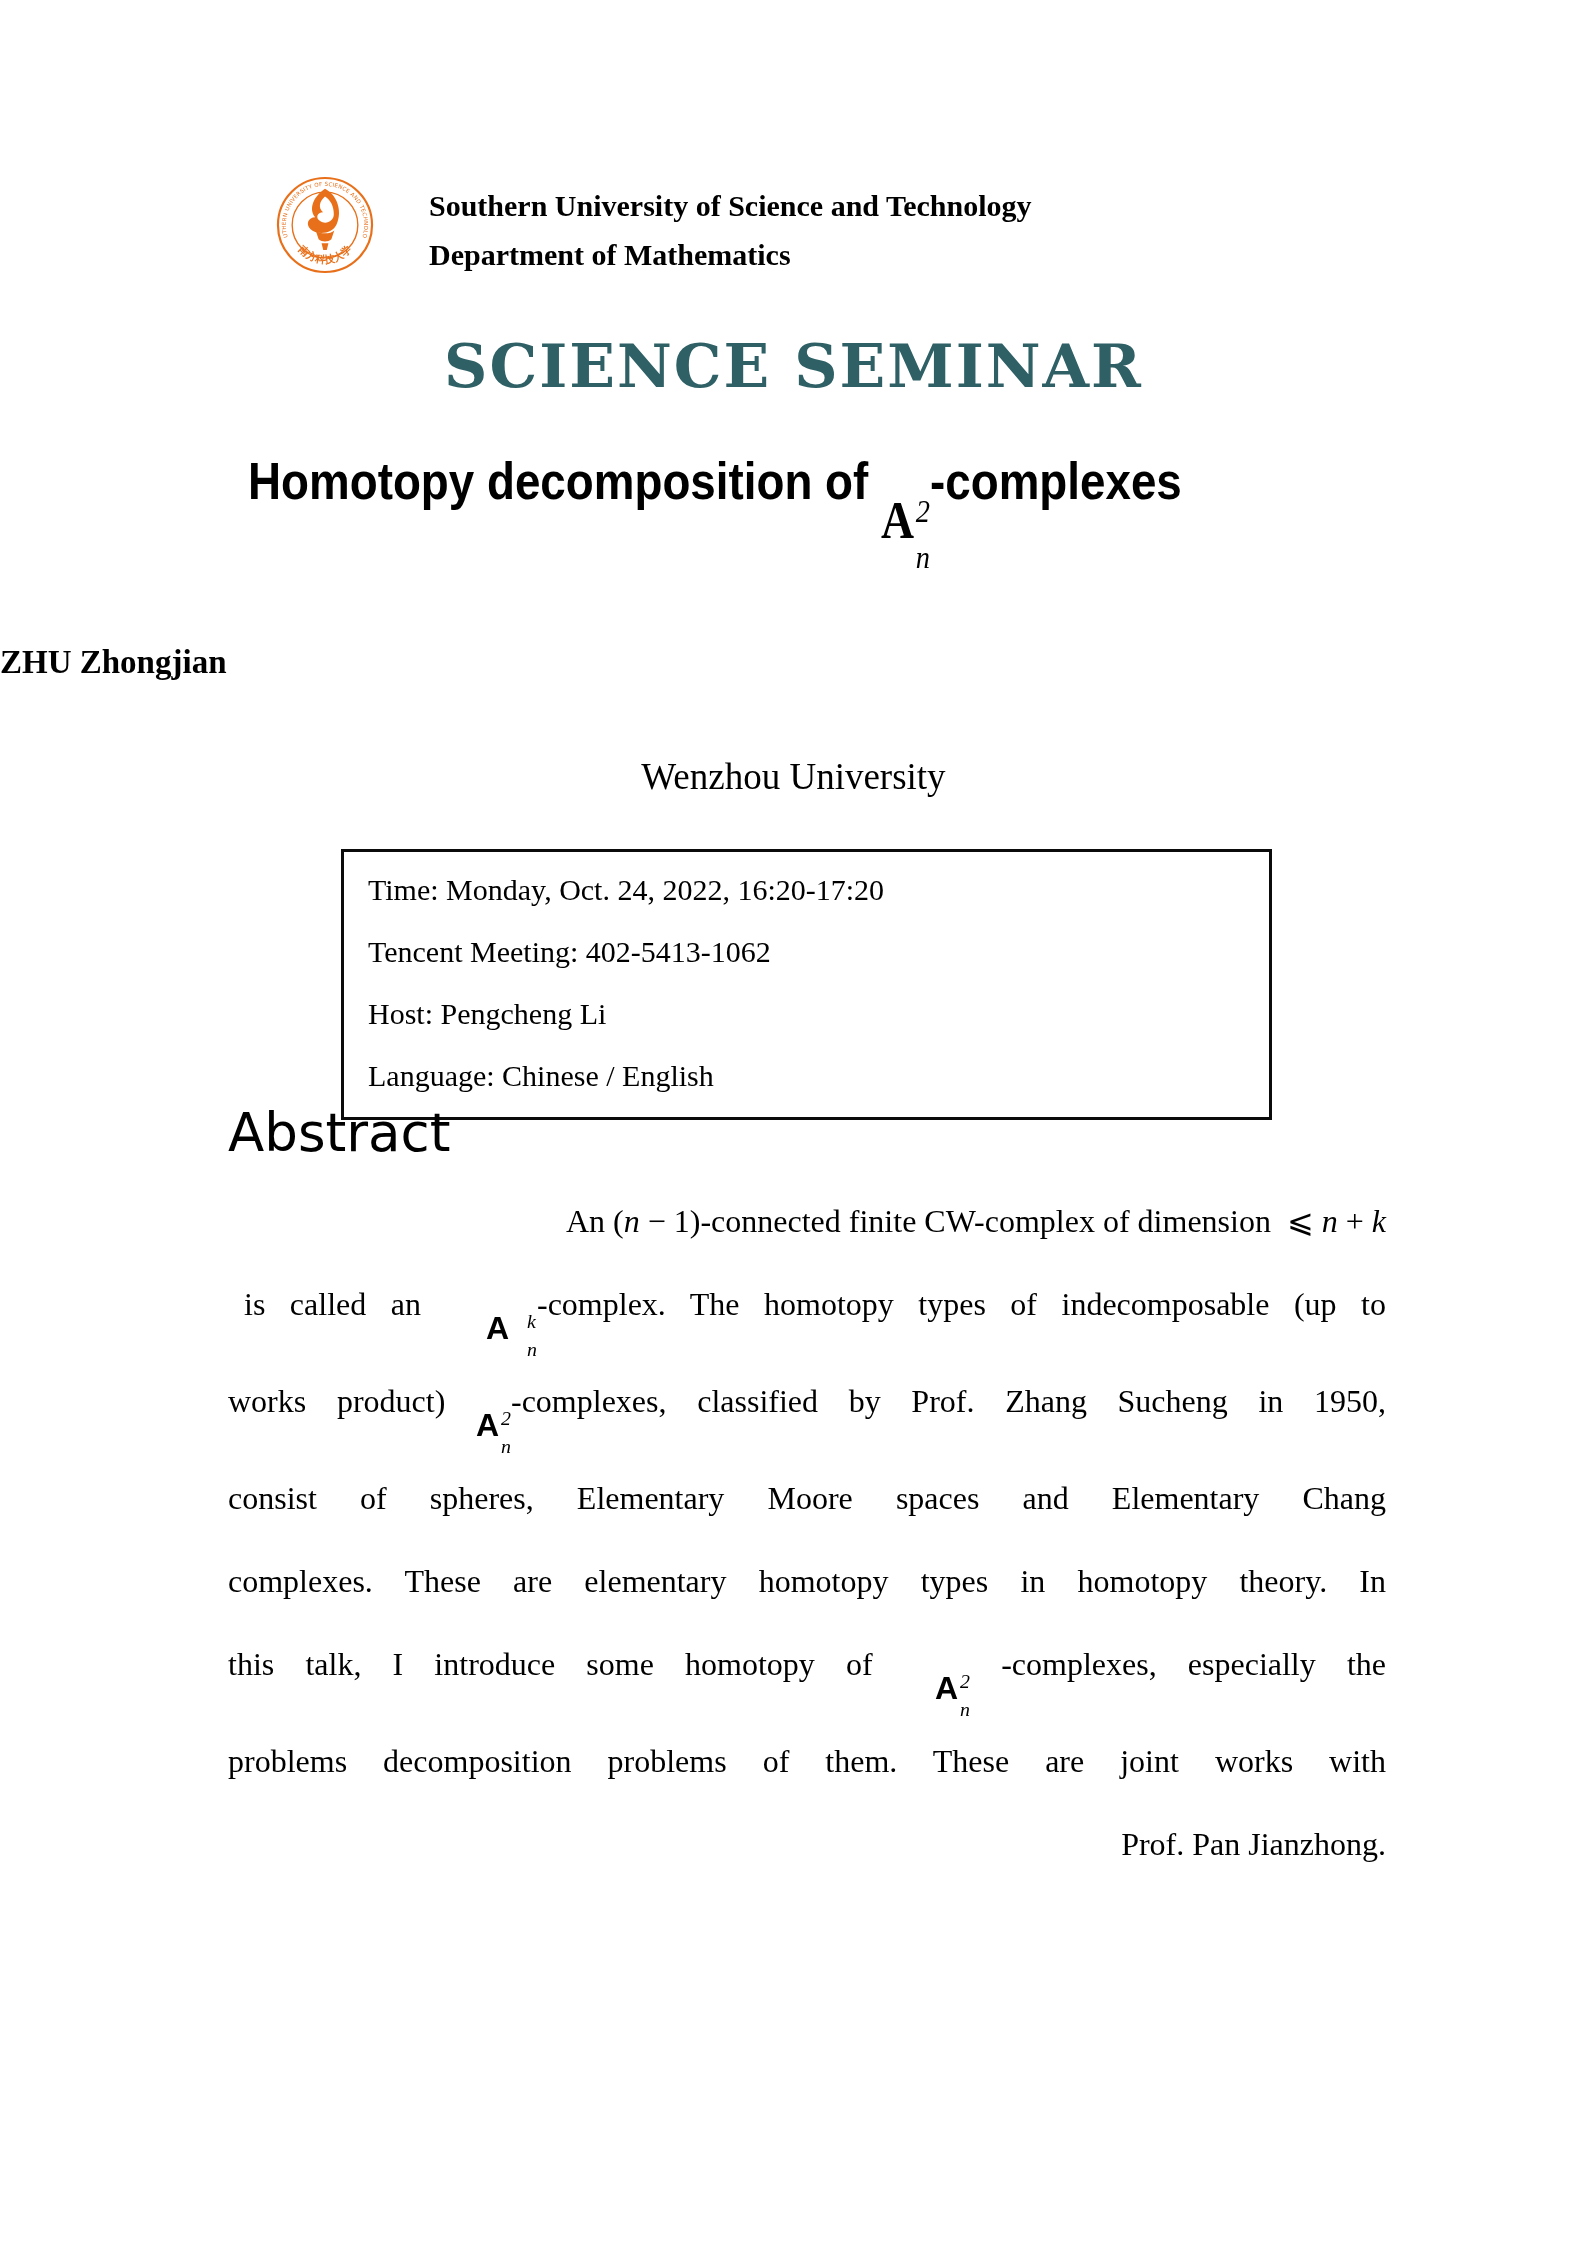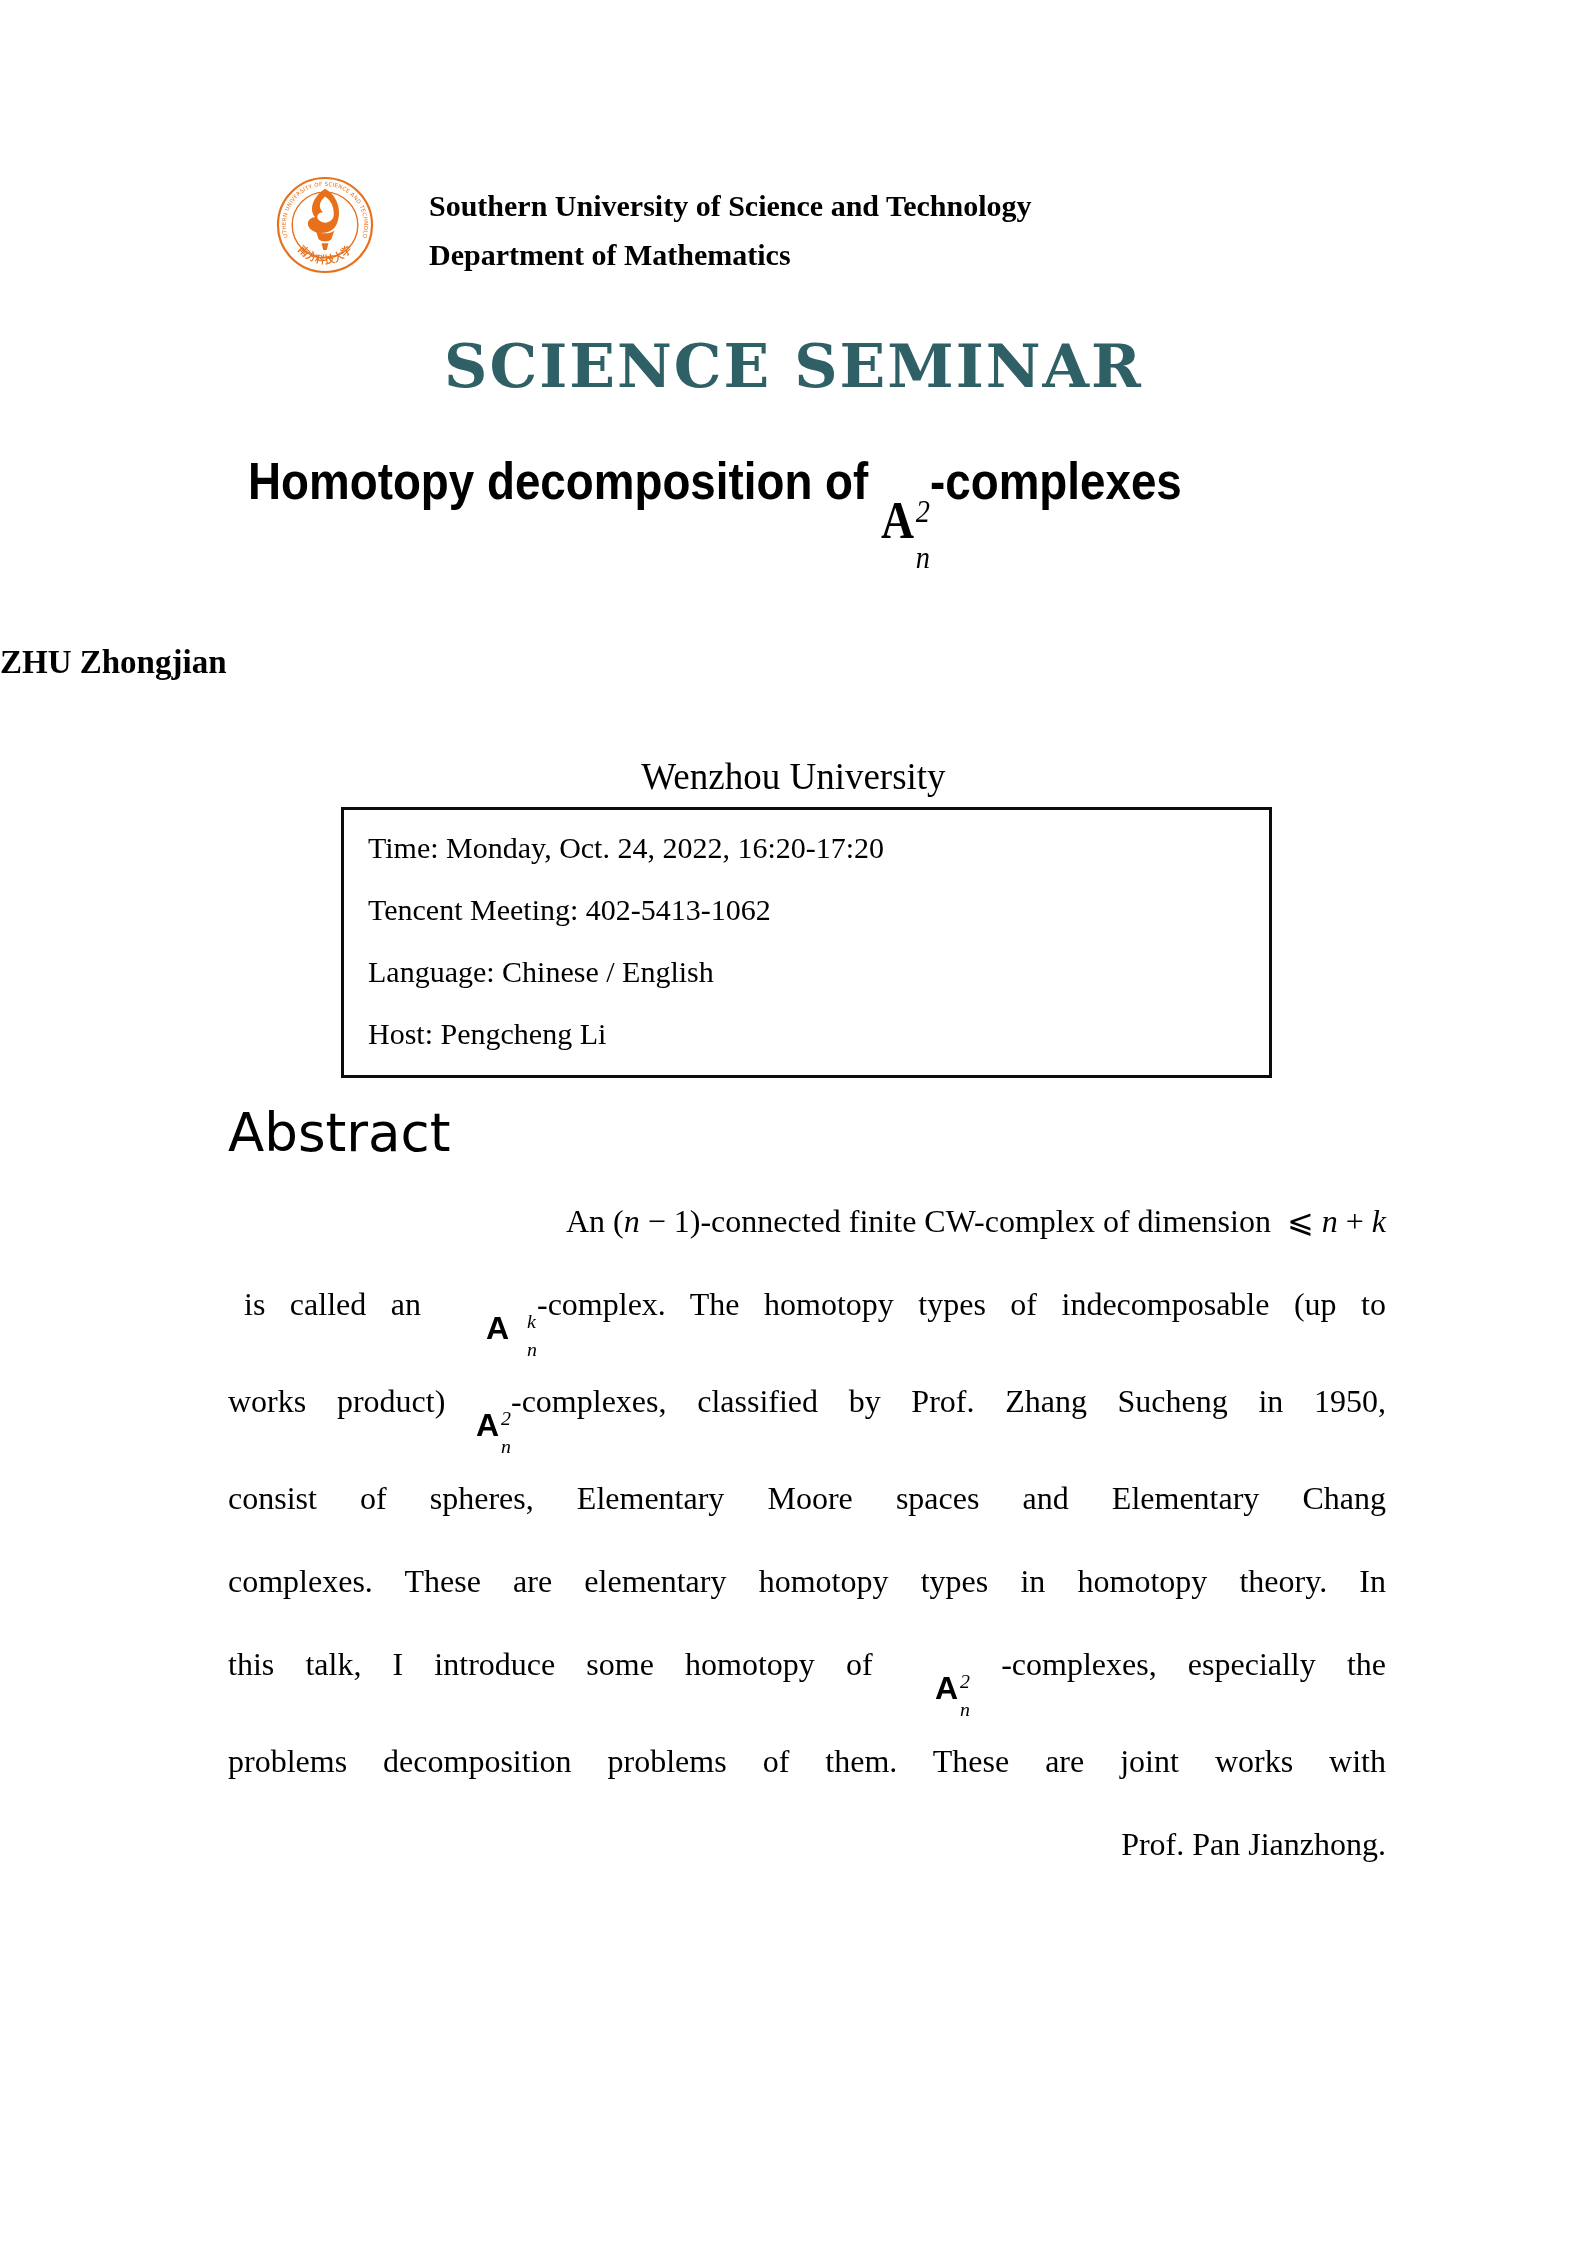--- a/index.html
+++ b/index.html
@@ -27,21 +27,21 @@
   .subtitle .mbase{font-family:"Liberation Serif",serif;font-weight:bold;
     font-style:normal;}
 
   
   .speaker{position:absolute;left:0;top:643px;width:100%;
     font-weight:bold;font-size:33px;line-height:1.2;}
   .affiliation{position:absolute;left:0;top:755px;width:100%;text-align:center;
     font-size:37px;line-height:1.2;}
 
   
-  .info-box{position:absolute;left:341px;top:807px;width:931px;height:271px;
+  .info-box{position:absolute;left:341px;top:849px;width:931px;height:271px;
     box-sizing:border-box;border:3px solid #0b0b0b;padding:7px 10px 0 24px;}
   .info-line{font-size:30px;line-height:62px;white-space:nowrap;}
 
   
   .abstract-heading{position:absolute;left:228px;top:1104px;
     font-family:"DejaVu Sans",sans-serif;font-size:53px;line-height:1.1;}
   .abstract-body{position:absolute;left:228px;top:1180px;width:1158px;
     font-size:32px;}
   .aline{line-height:83px;text-align:right;}
   .aline.just{text-align:justify;text-align-last:justify;}
@@ -103,22 +103,22 @@
         </span>
       </span><span>-complexes</span>
   </div>
 
   <div class="speaker">ZHU Zhongjian</div>
   <div class="affiliation">Wenzhou University</div>
 
   <div class="info-box">
     <div class="info-line">Time: Monday, Oct. 24, 2022, 16:20-17:20</div>
     <div class="info-line">Tencent Meeting: 402-5413-1062</div>
+    <div class="info-line">Host: Pengcheng Li</div>
     <div class="info-line">Language: Chinese / English</div>
-    <div class="info-line">Host: Pengcheng Li</div>
   </div>
 
   <div class="abstract-heading">Abstract</div>
   <div class="abstract-body">
     <div>
         <div class="aline" style="text-indent: 34px;"><span>An (</span><span class="it">n</span><span> − 1)-connected finite CW-complex of dimension &nbsp;⩽ </span><span class="it">n</span><span> + </span><span class="it">k</span></div>
         <div class="aline just" style="text-indent: 16px;"><span>is called an &nbsp;</span><span class="math">
             <span class="mbase">A</span>
             <span class="mcol">
               <span class="msup">k</span>

